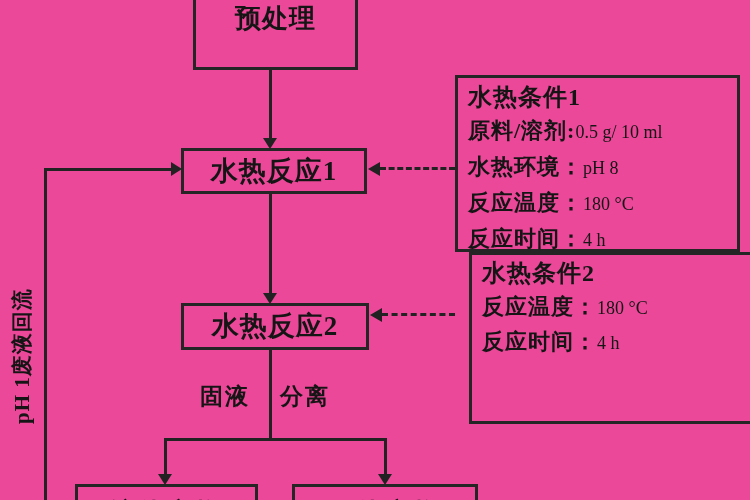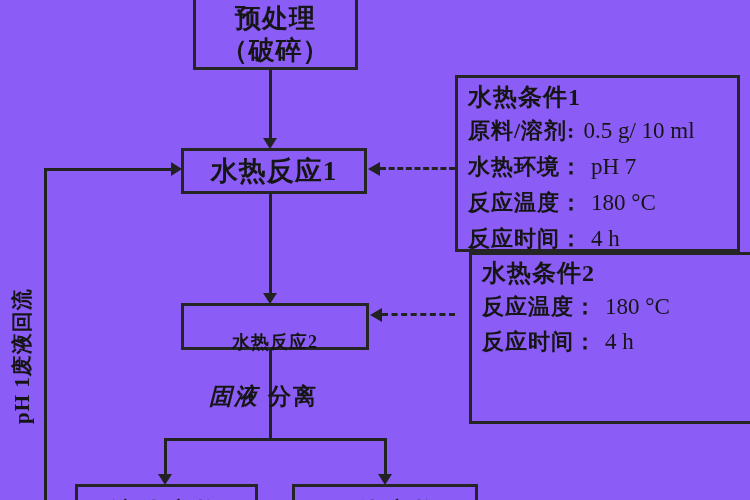--- a/index.html
+++ b/index.html
@@ -1,19 +1,19 @@
 <!DOCTYPE html>
 <html><head>
 <meta charset="utf-8">
 <style>
   html,body{margin:0;padding:0;}
   #canvas{
     position:relative;
     width:750px;height:500px;
-    background:#8b5cf6;
+    background:#ec4899;
     overflow:hidden;
     font-family:"Liberation Serif","DejaVu Serif",serif;
     color:#151515;
   }
   .box{
     position:absolute;
     border:3px solid #252525;
     box-sizing:border-box;
     background:transparent;
   }
@@ -24,33 +24,32 @@
   }
   .hline,.vline{position:absolute;background:#222;}
   .dash{position:absolute;border-top:3px dashed #222;height:0;}
   .arr{position:absolute;width:0;height:0;}
   .arr-down{border-left:7px solid transparent;border-right:7px solid transparent;border-top:11px solid #222;}
   .arr-right{border-top:7px solid transparent;border-bottom:7px solid transparent;border-left:11px solid #222;}
   .arr-left{border-top:7px solid transparent;border-bottom:7px solid transparent;border-right:12px solid #222;}
   .cond-title{font-size:24px;font-weight:bold;line-height:33px;letter-spacing:1px;}
   .cond-row{line-height:34px;white-space:nowrap;}
   .cond-label{font-size:22px;font-weight:bold;letter-spacing:1px;margin-top:44px;}
-  .cond-value{font-size:23px;font-weight:normal;margin-left:8px;}
+  .cond-value{font-size:18px;font-weight:normal;margin-left:0;}
   .sep-label{position:absolute;font-size:23px;font-weight:bold;letter-spacing:2px;}
   .cut-text{font-size:26px;font-weight:bold;text-align:center;letter-spacing:2px;}
 </style>
 </head>
 <body>
 
 <div id="canvas">
 
   <div class="box" style="left:193px;top:-12px;width:165px;height:82px;">
     <div class="node-label" style="font-size:26px;line-height:32px;padding-top:12px;">
       <div>预处理</div>
-      <div>（破碎）</div>
     </div>
   </div>
 
   <div class="vline" style="left:269px;top:70px;width:3px;height:68px;"></div>
   <div class="arr arr-down" style="left:263px;top:138px;"></div>
 
   <div class="box" style="left:181px;top:148px;width:186px;height:46px;">
     <div class="node-label" style="font-size:27px;line-height:40px;">水热反应1</div>
   </div>
 
@@ -59,50 +58,50 @@
   <div class="vline" style="left:44px;top:168px;width:3px;height:332px;"></div>
   <div style="position:absolute;left:-74px;top:343px;width:190px;height:26px;transform:rotate(-90deg);text-align:center;font-size:21px;font-weight:bold;letter-spacing:1px;">pH 1废液回流</div>
 
   <div class="dash" style="left:380px;top:167px;width:75px;"></div>
   <div class="arr arr-left" style="left:368px;top:162px;"></div>
 
   <div class="vline" style="left:269px;top:194px;width:3px;height:99px;"></div>
   <div class="arr arr-down" style="left:263px;top:293px;"></div>
 
   <div class="box" style="left:181px;top:303px;width:188px;height:47px;">
-    <div class="node-label" style="font-size:18px;line-height:41px;margin-top:16px;">水热反应2</div>
+    <div class="node-label" style="font-size:27px;line-height:41px;">水热反应2</div>
   </div>
 
   <div class="dash" style="left:382px;top:313px;width:73px;"></div>
   <div class="arr arr-left" style="left:370px;top:308px;"></div>
 
   <div class="vline" style="left:269px;top:350px;width:3px;height:88px;"></div>
-  <div class="sep-label" style="left:200px;top:381px;width:68px;text-align:center;font-style:italic;">固液</div>
-  <div class="sep-label" style="left:268px;top:381px;">分离</div>
+  <div class="sep-label" style="left:200px;top:381px;width:68px;text-align:left;">固液</div>
+  <div class="sep-label" style="left:280px;top:381px;">分离</div>
 
   <div class="hline" style="left:164px;top:438px;width:223px;height:3px;"></div>
   <div class="vline" style="left:164px;top:438px;width:3px;height:36px;"></div>
   <div class="arr arr-down" style="left:158px;top:474px;"></div>
   <div class="vline" style="left:384px;top:438px;width:3px;height:36px;"></div>
   <div class="arr arr-down" style="left:378px;top:474px;"></div>
 
   <div class="box" style="left:75px;top:484px;width:183px;height:46px;">
     <div class="cut-text" style="padding-top:8px;">液体产物</div>
   </div>
   <div class="box" style="left:292px;top:484px;width:186px;height:46px;">
     <div class="cut-text" style="padding-top:8px;">固体产物</div>
   </div>
 
   <div class="box" style="left:455px;top:75px;width:285px;height:177px;padding:3px 6px 0 10px;">
     <div class="cond-title">水热条件1</div>
     <div class="cond-row">
       <span class="cond-label">原料/溶剂:</span><span class="cond-value">0.5 g/ 10 ml</span>
     </div>
     <div class="cond-row">
-      <span class="cond-label">水热环境：</span><span class="cond-value">pH 7</span>
+      <span class="cond-label">水热环境：</span><span class="cond-value">pH 8</span>
     </div>
     <div class="cond-row">
       <span class="cond-label">反应温度：</span><span class="cond-value">180 °C</span>
     </div>
     <div class="cond-row">
       <span class="cond-label">反应时间：</span><span class="cond-value">4 h</span>
     </div>
   </div>
 
   <div class="box" style="left:469px;top:252px;width:312px;height:172px;padding:2px 6px 0 10px;">

